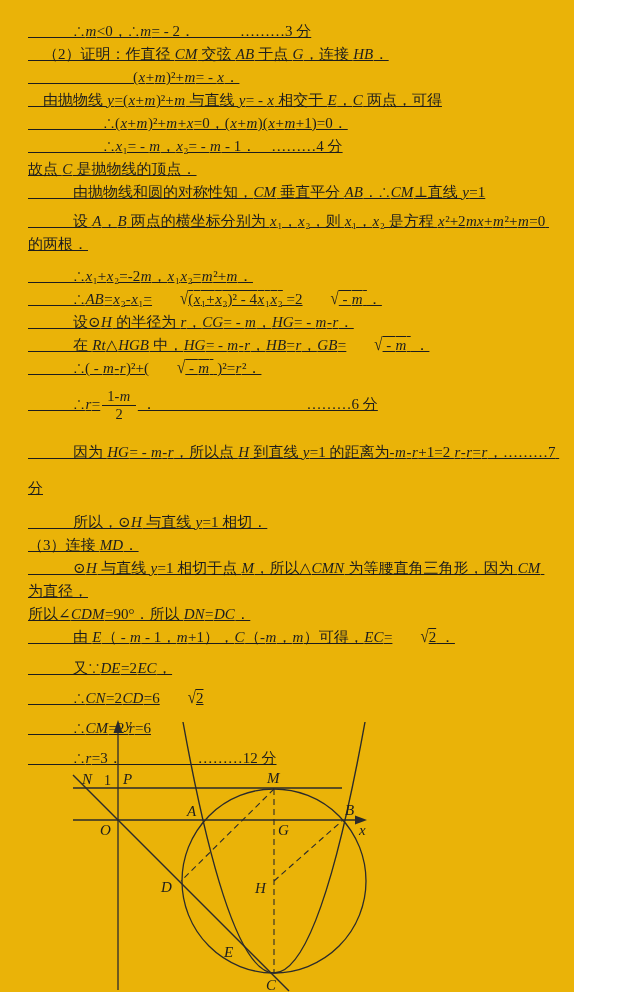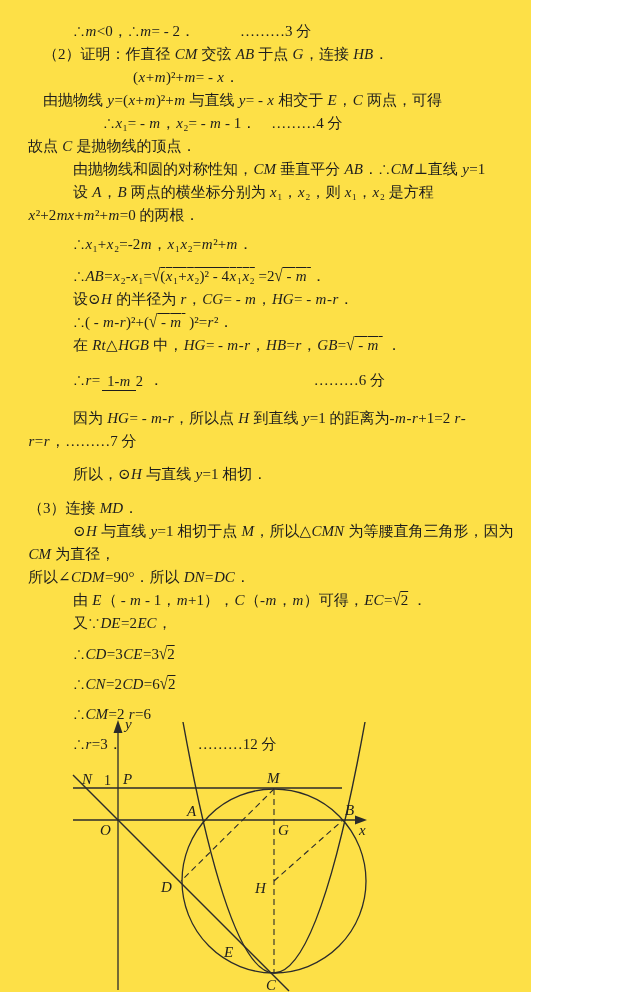--- a/index.html
+++ b/index.html
@@ -1,79 +1,80 @@
 <!DOCTYPE html>
 <html><head>
 <meta charset="utf-8">
 <style>
   html,body{margin:0;padding:0;background:#ffffff;}
   .page{
     position:relative;
-    width:531px;height:992px;
-    background:#fde047;
+    width:574px;height:992px;
+    background:#eab308;
     font-family:"Liberation Serif","DejaVu Serif",serif;
     color:#1d1d1d;
     font-size:15px;
     overflow:hidden;
+    text-decoration:underline;
   }
   .doc{padding:20px 16px 0 28px;}
   .line{min-height:23px;line-height:23px;white-space:pre-wrap;}
   .line i{font-style:italic;padding:0 0.5px;}
   
   .line:nth-child(9){margin-top:6px;}
   .line:nth-child(10){margin-top:9px;}
   .line:nth-child(16){margin-top:3px;min-height:36px;line-height:36px;}
   .line:nth-child(17){margin-top:5px;}
   .line:nth-child(20){}
   .line:nth-child(22){margin-top:8px;}
   .line:nth-child(n+23){margin-top:7px;}
-  .sqrt{white-space:nowrap;}
+  .sqrt{white-space:nowrap;margin-left:28px;}
   .rsign{display:inline-block;transform:scaleY(1.18);transform-origin:center 60%;}
   .rad{text-decoration:overline;}
   .frac{
-    display:inline-flex;flex-direction:row;
+    display:inline-flex;flex-direction:column;
     vertical-align:middle;text-align:center;
-    line-height:17px;font-size:14.5px;margin:16px 2px;
+    line-height:17px;font-size:14.5px;margin:8px 2px;
   }
   .frac .num{border-bottom:1.2px solid #1d1d1d;padding:0 5px;}
   .figure{position:absolute;left:0;top:712px;}
   .figure text{
     font-family:"Liberation Serif","DejaVu Serif",serif;
     font-size:15px;font-style:italic;fill:#1d1d1d;
   }
   .figure text.upright{font-style:normal;font-size:14px;}
 </style>
 </head>
 <body>
 
 <div class="page">
 
   <div class="doc">
       <div class="line">　　　∴<i>m</i>&lt;0，∴<i>m</i>= - 2．　　　………3 分</div>
       <div class="line">　（2）证明：作直径 <i>CM</i> 交弦 <i>AB</i> 于点 <i>G</i>，连接 <i>HB</i>．</div>
       <div class="line">　　　　　　　(<i>x</i>+<i>m</i>)²+<i>m</i>= - <i>x</i>．</div>
       <div class="line">　由抛物线 <i>y</i>=(<i>x</i>+<i>m</i>)²+<i>m</i> 与直线 <i>y</i>= - <i>x</i> 相交于 <i>E</i>，<i>C</i> 两点，可得</div>
+      <div class="line">　　　　　∴(<i>x</i>+<i>m</i>)²+<i>m</i>+<i>x</i>=0，(<i>x</i>+<i>m</i>)(<i>x</i>+<i>m</i>+1)=0．</div>
       <div class="line">　　　　　∴<i>x</i>₁= - <i>m</i>，<i>x</i>₂= - <i>m</i> - 1．　………4 分</div>
       <div class="line">故点 <i>C</i> 是抛物线的顶点．</div>
       <div class="line">　　　由抛物线和圆的对称性知，<i>CM</i> 垂直平分 <i>AB</i>．∴<i>CM</i>⊥直线 <i>y</i>=1</div>
       <div class="line">　　　设 <i>A</i>，<i>B</i> 两点的横坐标分别为 <i>x</i>₁，<i>x</i>₂，则 <i>x</i>₁，<i>x</i>₂ 是方程 <i>x</i>²+2<i>mx</i>+<i>m</i>²+<i>m</i>=0 的两根．</div>
       <div class="line">　　　∴<i>x</i>₁+<i>x</i>₂=-2<i>m</i>，<i>x</i>₁<i>x</i>₂=<i>m</i>²+<i>m</i>．</div>
       <div class="line">　　　∴<i>AB</i>=<i>x</i>₂-<i>x</i>₁=<span class="sqrt"><span class="rsign">√</span><span class="rad">(<i>x</i>₁+<i>x</i>₂)² - 4<i>x</i>₁<i>x</i>₂</span></span> =2<span class="sqrt"><span class="rsign">√</span><span class="rad"> - <i>m</i> </span></span>．</div>
       <div class="line">　　　设⊙<i>H</i> 的半径为 <i>r</i>，<i>CG</i>= - <i>m</i>，<i>HG</i>= - <i>m</i>-<i>r</i>．</div>
+      <div class="line">　　　在 <i>Rt</i>△<i>HGB</i> 中，<i>HG</i>= - <i>m</i>-<i>r</i>，<i>HB</i>=<i>r</i>，<i>GB</i>=<span class="sqrt"><span class="rsign">√</span><span class="rad"> - <i>m</i> </span></span> ．</div>
       <div class="line">　　　∴( - <i>m</i>-<i>r</i>)²+(<span class="sqrt"><span class="rsign">√</span><span class="rad"> - <i>m</i> </span></span> )²=<i>r</i>²．</div>
-      <div class="line">　　　在 <i>Rt</i>△<i>HGB</i> 中，<i>HG</i>= - <i>m</i>-<i>r</i>，<i>HB</i>=<i>r</i>，<i>GB</i>=<span class="sqrt"><span class="rsign">√</span><span class="rad"> - <i>m</i> </span></span> ．</div>
       <div class="line">　　　∴<i>r</i>=<span class="frac"><span class="num">1-<i>m</i></span><span class="den">2</span></span> ．　　　　　　　　　　………6 分</div>
       <div class="line">　　　因为 <i>HG</i>= - <i>m</i>-<i>r</i>，所以点 <i>H</i> 到直线 <i>y</i>=1 的距离为-<i>m</i>-<i>r</i>+1=2 <i>r</i>-<i>r</i>=<i>r</i>，………7 分</div>
       <div class="line">　　　所以，⊙<i>H</i> 与直线 <i>y</i>=1 相切．</div>
       <div class="line">（3）连接 <i>MD</i>．</div>
       <div class="line">　　　⊙<i>H</i> 与直线 <i>y</i>=1 相切于点 <i>M</i>，所以△<i>CMN</i> 为等腰直角三角形，因为 <i>CM</i> 为直径，</div>
       <div class="line">所以∠<i>CDM</i>=90°．所以 <i>DN</i>=<i>DC</i>．</div>
       <div class="line">　　　由 <i>E</i>（ - <i>m</i> - 1，<i>m</i>+1），<i>C</i>（-<i>m</i>，<i>m</i>）可得，<i>EC</i>=<span class="sqrt"><span class="rsign">√</span><span class="rad">2</span></span> ．</div>
       <div class="line">　　　又∵<i>DE</i>=2<i>EC</i>，</div>
-      <div class="line">　　　∴<i>CD</i>=3<i>CE</i>=3<span class="sqrt"><span class="rsign">√</span><span class="rad">2</span></span></div>
       <div class="line">　　　∴<i>CN</i>=2<i>CD</i>=6<span class="sqrt"><span class="rsign">√</span><span class="rad">2</span></span></div>
       <div class="line">　　　∴<i>CM</i>=2 <i>r</i>=6</div>
       <div class="line">　　　∴<i>r</i>=3．　　　　　………12 分</div>
     </div>
 
   <svg class="figure" width="640" height="280" viewBox="0 0 640 280">
     <g stroke="#2b2b2b" fill="none" stroke-width="1.3">
 
       <line x1="118" y1="18" x2="118" y2="278"></line>
 

